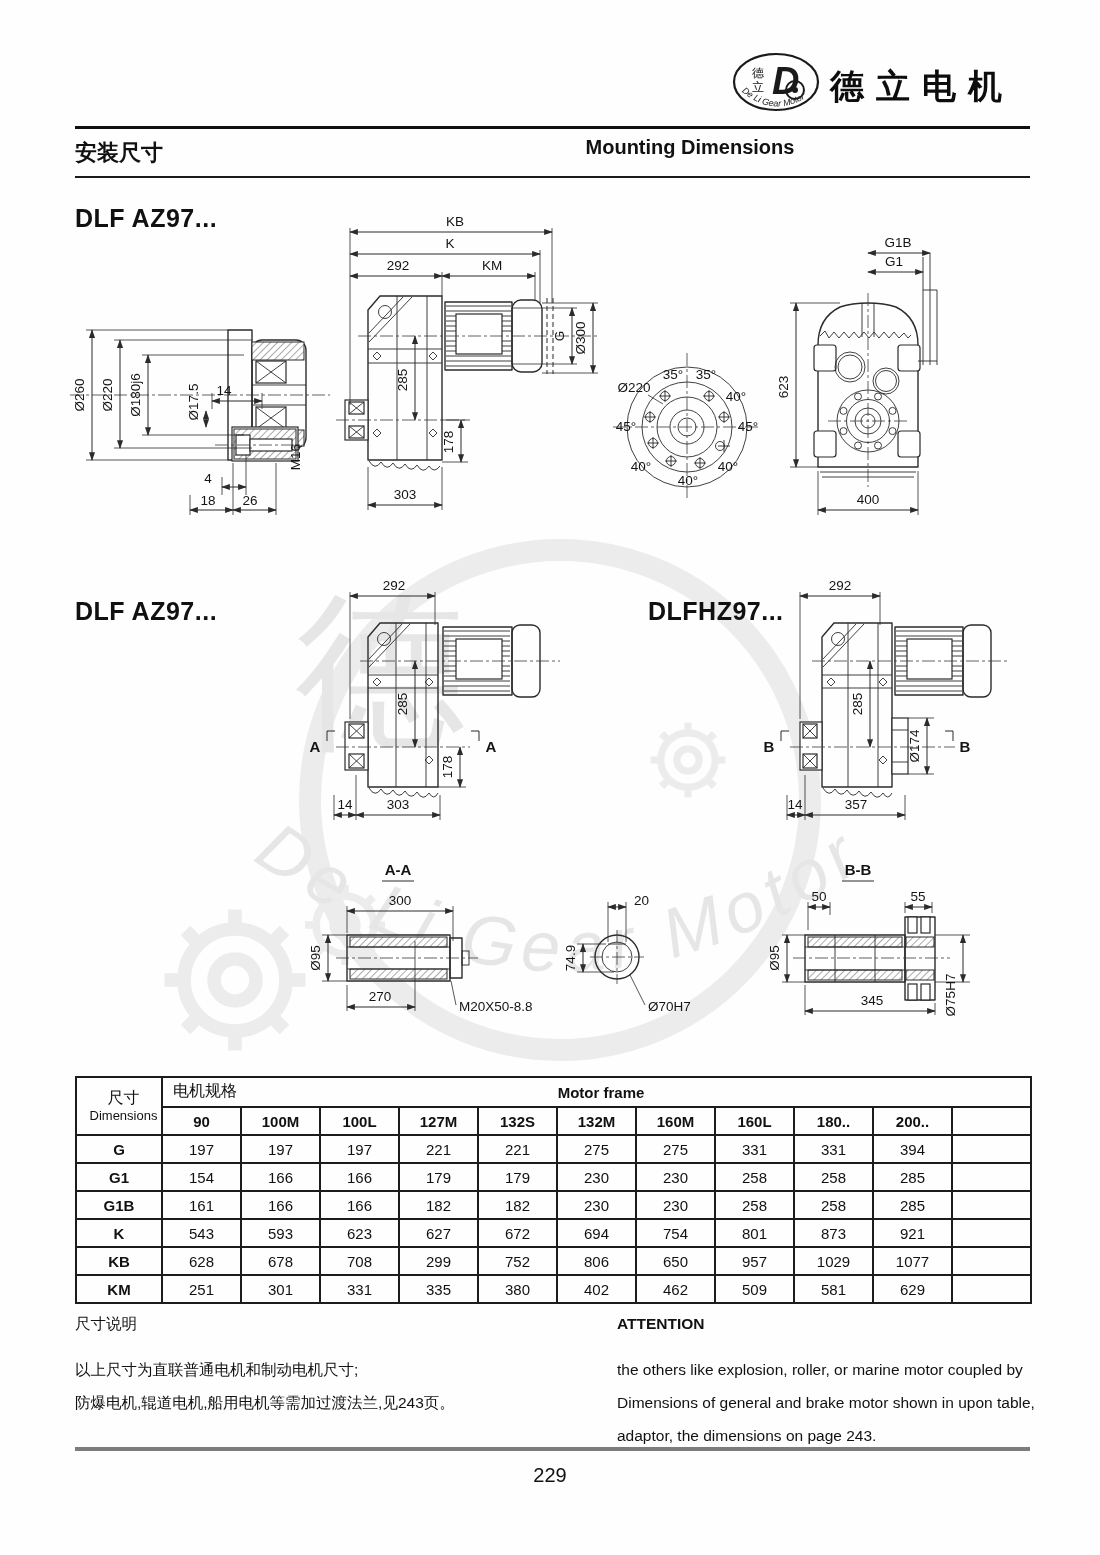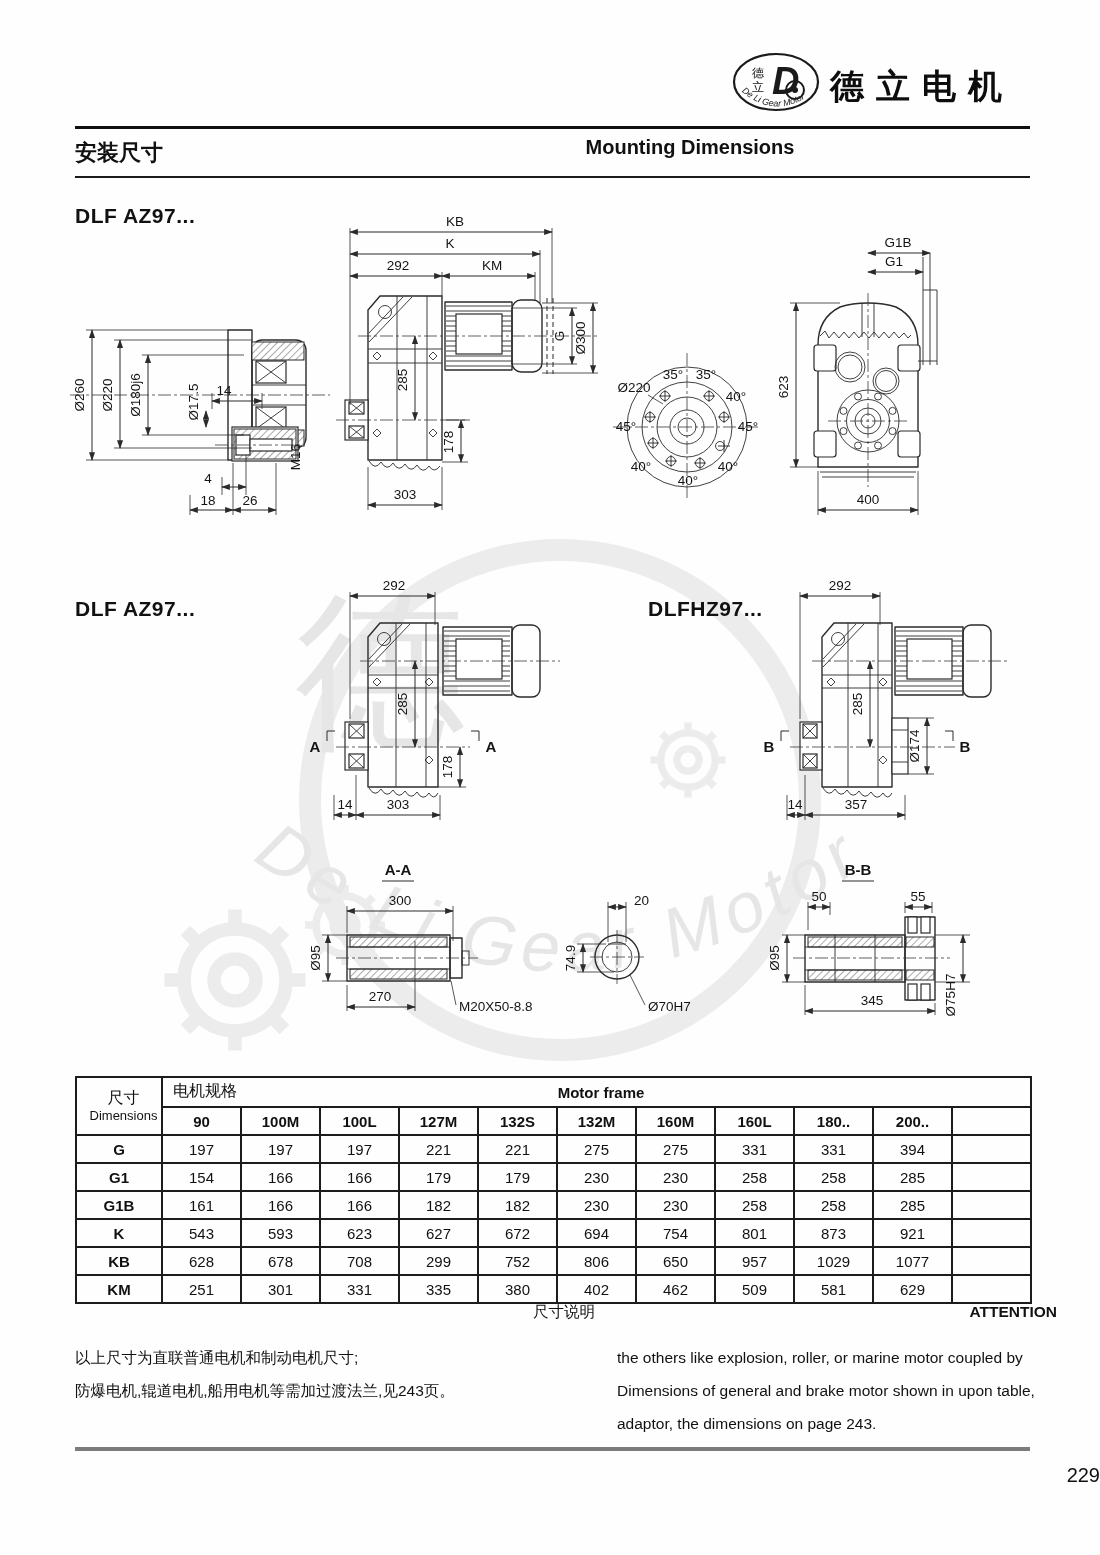--- a/index.html
+++ b/index.html
@@ -5,21 +5,21 @@
   html,body{margin:0;padding:0;background:#fff;}
   .page{position:relative;width:1100px;height:1555px;background:#fefefe;overflow:hidden;
         font-family:"Liberation Sans",sans-serif;color:#111;}
   .abs{position:absolute;}
   .rule{position:absolute;left:75px;width:955px;}
   #rule-top{top:126px;height:3px;background:#101010;}
   #rule-title{top:176px;height:2px;background:#1a1a1a;}
   #rule-bottom{top:1447px;height:4px;background:#7c7c7c;}
   .title-cn{left:75px;top:138px;font-size:22px;font-weight:700;}
   .title-en{left:540px;top:136px;width:300px;text-align:center;font-size:20px;font-weight:700;}
-  .model{position:absolute;font-size:21px;font-weight:700;letter-spacing:.5px;}
+  .model{position:absolute;font-size:25px;font-weight:700;letter-spacing:.5px;}
   #model-1{left:75px;top:204px;}
   #model-2{left:75px;top:597px;}
   #model-3{left:648px;top:597px;}
   .brand{font-family:"DejaVu Serif",serif;font-weight:700;font-size:34px;letter-spacing:12px;}
   
   svg text{font-family:"Liberation Sans",sans-serif;}
   .d{font-size:13.5px;fill:#141414;}
   .sec{font-size:15px;fill:#141414;font-weight:bold;}
   .ol{fill:none;stroke:#2b2b2b;stroke-width:1.4;stroke-linejoin:round;}
   .th{fill:none;stroke:#2b2b2b;stroke-width:.9;}
@@ -41,24 +41,24 @@
   .frame-head{position:relative;font-weight:400;}
   .fh-cn{position:absolute;left:10px;top:3px;font-size:16px;}
   .fh-en{font-size:15px;font-weight:bold;}
   .dims-table thead tr:nth-child(2) th{font-weight:700;}
   .dims-table tbody th{font-weight:700;}
   .dims-table tbody td{font-weight:400;}
   
   .notes{position:absolute;top:1295px;font-size:16px;}
   #notes-cn{left:75px;width:520px;}
   #notes-en{left:617px;width:440px;}
-  .notes .nt{margin:0 0 13px 0;font-weight:400;text-align:right;}
+  .notes .nt{margin:12px 0 13px 0;font-weight:400;}
   #notes-en .nt{font-weight:700;}
   .notes p{margin:0;line-height:33px;font-size:15.5px;}
-  .pageno{left:0;top:1464px;width:1100px;text-align:right;font-size:20px;}
+  .pageno{left:0;top:1464px;width:1100px;text-align:center;font-size:20px;}
 </style>
 </head>
 <body>
 
 <div class="page">
 
   <svg class="abs" style="left:0;top:400px;z-index:0;" width="1100" height="680" viewBox="0 0 1100 680">
     <defs>
       <g id="wg">
         <circle r="34"></circle>

